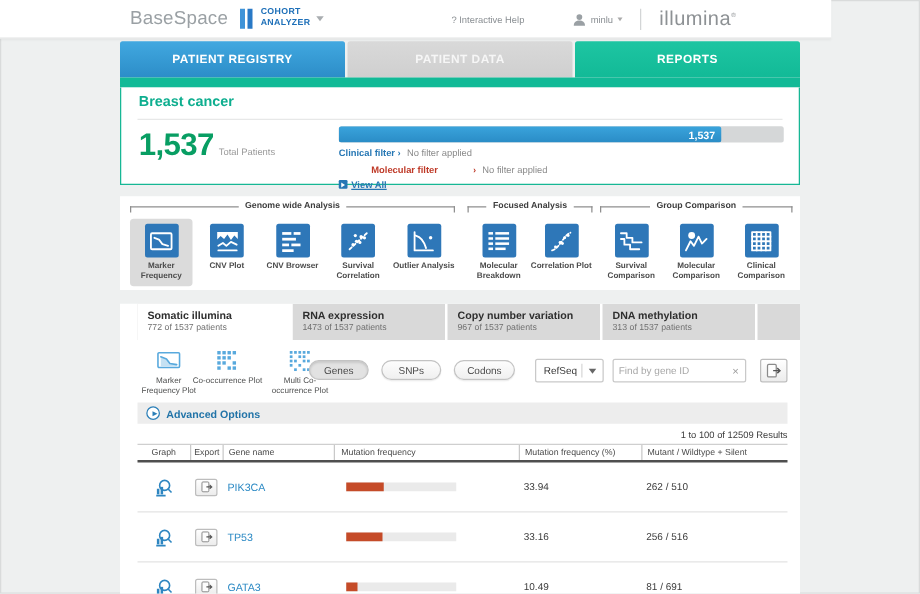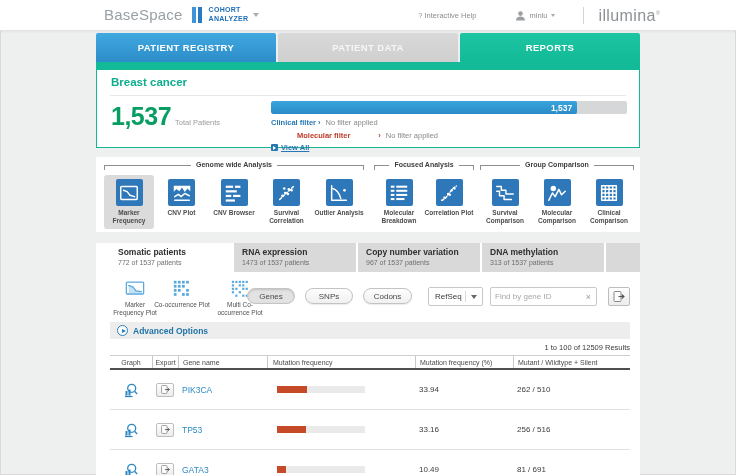--- a/index.html
+++ b/index.html
@@ -1,33 +1,33 @@
 <!DOCTYPE html>
 <html><head>
 <meta charset="utf-8">
 <style>
   * { margin:0; padding:0; box-sizing:border-box; }
   html,body { width:736px; height:475px; overflow:hidden; }
   body { font-family:"Liberation Sans", sans-serif; background:#eef0f0; position:relative; }
   .page { position:absolute; inset:0; box-shadow:inset 0 0 0 1px #d9dbdb; }
 
   
-  .hdr { position:absolute; left:0; top:0; width:736px; height:31px; background:#fff;
+  .hdr { position:absolute; left:0; top:0; width:665px; height:31px; background:#fff;
          border-bottom:1px solid #e2e3e3; box-shadow:0 1px 2px rgba(0,0,0,.05); }
   .brand-wrap { position:absolute; left:104px; top:6px; display:flex; align-items:center; }
   .brand { font-size:15px; color:#9aa0a4; letter-spacing:.2px; }
   .bars { display:flex; gap:2px; margin:0 7px 0 9px; }
   .bars i { display:block; width:4px; height:16px; background:#2979c6; }
   .bars i:first-child { background:#3f93d8; }
   .product { color:#1d6fb8; font-weight:bold; font-size:7px; line-height:1.15; letter-spacing:.3px; }
   .prod-caret { width:0; height:0; border-left:3px solid transparent; border-right:3px solid transparent;
                 border-top:4px solid #a9adb0; margin-left:5px; }
   .hdr-right { position:absolute; right:0; top:0; height:31px; display:flex; align-items:center; }
   .help { font-size:7.5px; color:#8a8f93; margin-right:38px; }
-  .user { display:flex; align-items:center; gap:4px; margin-right:28px; }
+  .user { display:flex; align-items:center; gap:4px; margin-right:14px; }
   .user-name { font-size:7.5px; color:#8a8f93; }
   .user-caret { width:0; height:0; border-left:2.5px solid transparent; border-right:2.5px solid transparent;
                 border-top:3px solid #aaa; }
   .hdiv { width:1px; height:17px; background:#d3d5d6; margin-right:14px; }
   .illumina { font-size:16px; color:#8d9194; letter-spacing:.4px; margin-right:76px; }
   .illumina sup { font-size:5px; color:#8d9194; }
 
   
   .tabs { position:absolute; left:96px; top:33px; width:544px; height:29px; display:flex; gap:2px; }
   .tab { flex:1; display:flex; align-items:center; justify-content:center; color:#fff;
@@ -364,21 +364,21 @@
           <span class="alabel">Clinical Comparison</span>
         </div>
       </div>
     </div>
   </div>
 
   <div class="main">
 
     <div class="dt-strip">
       <div class="dt active">
-        <div class="dt-title">Somatic patients</div>
+        <div class="dt-title">Somatic illumina</div>
         <div class="dt-sub">772 of 1537 patients</div>
       </div>
       <div class="dt">
         <div class="dt-title">RNA expression</div>
         <div class="dt-sub">1473 of 1537 patients</div>
       </div>
       <div class="dt">
         <div class="dt-title">Copy number variation</div>
         <div class="dt-sub">967 of 1537 patients</div>
       </div>

